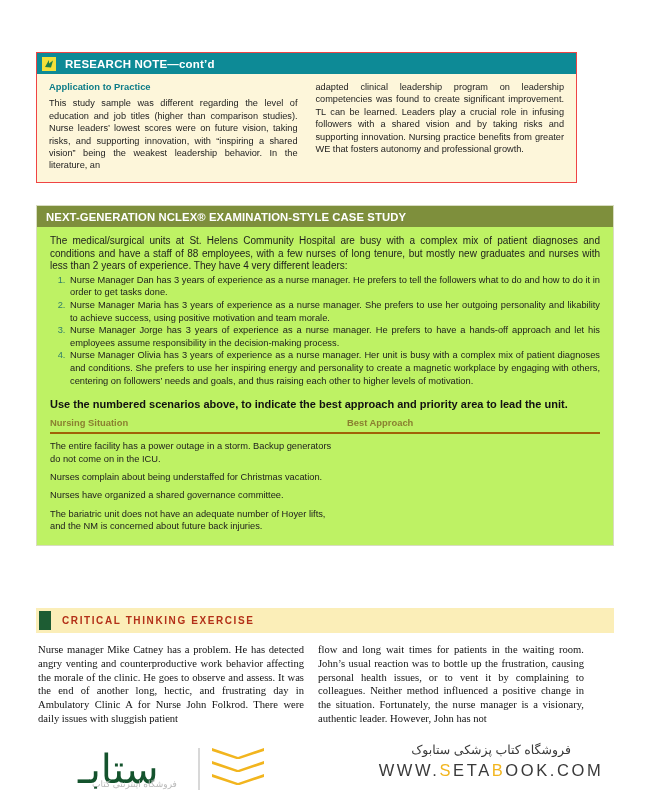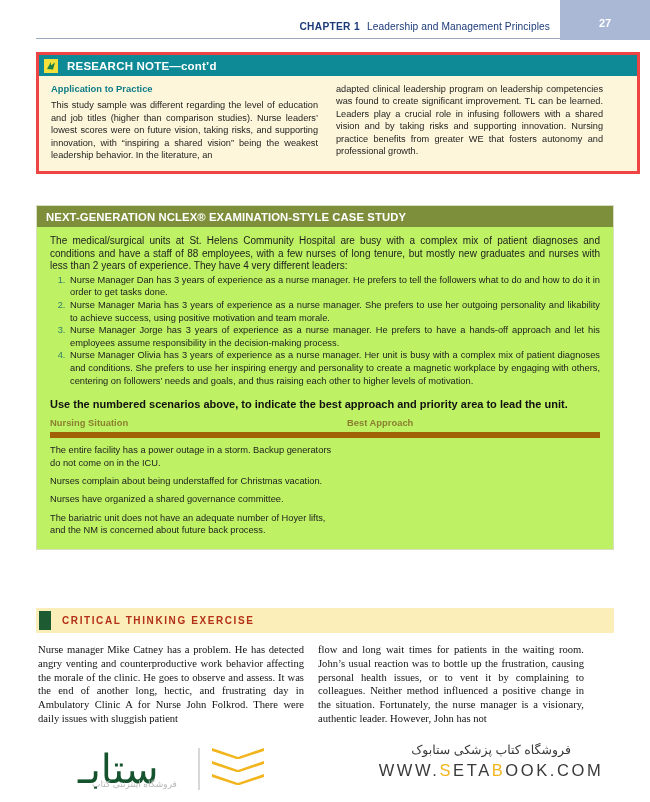--- a/index.html
+++ b/index.html
@@ -75,23 +75,23 @@
     color: #ffffff;
     font-weight: bold;
     font-size: 11px;
   }
 
   
   .rnbox {
     position: absolute;
     left: 36px;
     top: 52px;
-    width: 604px;
+    width: 541px;
     background: #fdf6da;
-    border: 3px solid #ef4444;
+    border: 1px solid #ef4444;
     box-sizing: border-box;
   }
   .rnbox-head {
     height: 21px;
     background: #0d8a96;
     display: flex;
     align-items: center;
     padding-left: 5px;
   }
   .rn-icon {
@@ -188,21 +188,21 @@
     width: 100%;
     border-collapse: collapse;
     font-size: 9.3px;
   }
   table.approach th {
     text-align: left;
     color: #8a8030;
     font-weight: bold;
     font-size: 9.4px;
     padding: 0 0 4px 0;
-    border-bottom: 6px solid #a16207;
+    border-bottom: 2px solid #a16207;
   }
   table.approach th.col-a { width: 54%; }
   table.approach th.col-b { width: 46%; }
   table.approach td {
     vertical-align: top;
     padding: 6px 10px 6px 0;
     color: #1c1c1c;
     line-height: 12.4px;
     border-bottom: 0;
   }
@@ -317,28 +317,20 @@
     letter-spacing: 2.6px;
     font-weight: normal;
   }
   .wm-url .hl { color: #f2b51e; }
 </style>
 </head>
 <body>
 
 <div id="page">
 
-  <div class="runhead">
-    <div class="runhead-rule"></div>
-    <div class="runhead-text">
-      <span class="chap">CHAPTER 1</span><span class="ttl">Leadership and Management Principles</span>
-    </div>
-    <div class="folio-block"></div>
-    <div class="folio-num">27</div>
-  </div>
 
   <div class="rnbox">
     <div class="rnbox-head">
       <span class="rn-icon">
         <svg width="14" height="14" viewBox="0 0 14 14">
           <rect x="0" y="0" width="14" height="14" fill="#f3e03a"></rect>
           <path d="M3 10 L7 3 L7 6.5 L11 3.4 L9 10.5 Z" fill="#1d7f4a"></path>
         </svg>
       </span>
       <span class="rnbox-head-title">RESEARCH NOTE—cont’d</span>
@@ -381,21 +373,21 @@
           </tr>
           <tr class="datarow">
             <td>Nurses complain about being understaffed for Christmas vacation.</td>
             <td></td>
           </tr>
           <tr class="datarow">
             <td>Nurses have organized a shared governance committee.</td>
             <td></td>
           </tr>
           <tr class="datarow">
-            <td>The bariatric unit does not have an adequate number of Hoyer lifts, and the NM is concerned about future back process.</td>
+            <td>The bariatric unit does not have an adequate number of Hoyer lifts, and the NM is concerned about future back injuries.</td>
             <td></td>
           </tr>
         </tbody>
       </table>
     </div>
   </div>
 
   <div class="cte">
     <div class="cte-banner">
       <span class="cte-square"></span>

